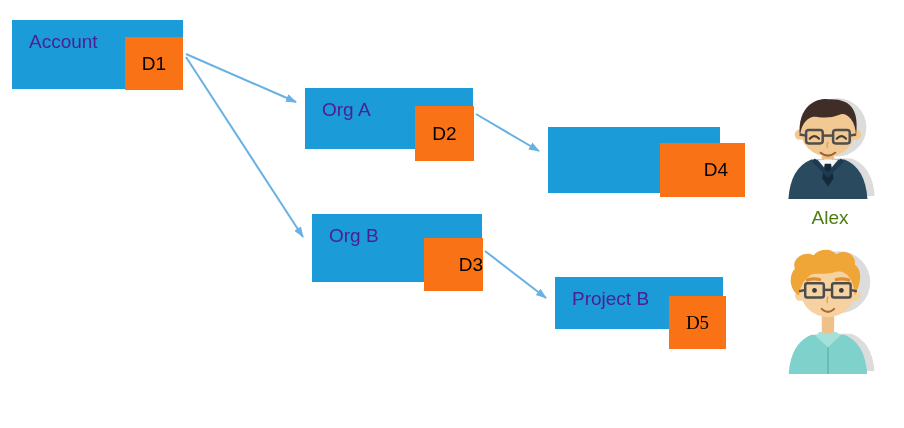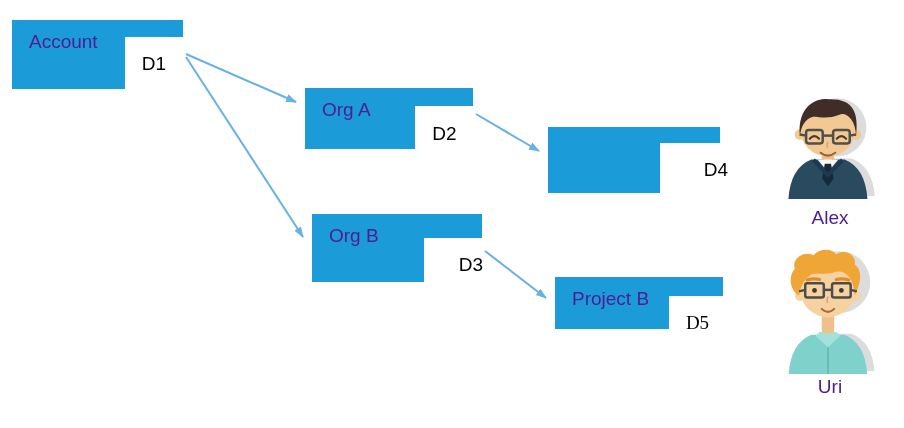--- a/index.html
+++ b/index.html
@@ -7,26 +7,26 @@
     position:relative;width:904px;height:428px;background:#ffffff;
     font-family:"Liberation Sans",sans-serif;overflow:hidden;
   }
   .arrows{position:absolute;left:0;top:0;width:904px;height:428px;}
   .node{position:absolute;background:#1c9bd9;}
   .node-label{
     position:absolute;left:17px;top:11px;font-size:19px;color:#4c1d95;
     white-space:nowrap;
   }
   .badge{
-    position:absolute;background:#ffffff;display:flex;align-items:center;
+    position:absolute;background:#f97316;display:flex;align-items:center;
     justify-content:center;font-size:19px;color:#000;
   }
   .avatar{position:absolute;}
   .user-name{
-    position:absolute;width:100px;text-align:center;font-size:19px;color:#4c1d95;
+    position:absolute;width:100px;text-align:center;font-size:19px;color:#4d7c0f;
   }
 </style>
 </head>
 <body>
 
 <div class="canvas">
 
   <svg class="arrows" viewBox="0 0 904 428">
     <defs>
       <marker id="ah" markerWidth="12" markerHeight="10" refX="10" refY="4.5" orient="auto" markerUnits="userSpaceOnUse">
@@ -125,15 +125,14 @@
       </g>
       <circle cx="35" cy="43" r="2.3" fill="#3a3a3a"></circle>
       <circle cx="61" cy="43" r="2.3" fill="#3a3a3a"></circle>
       <path d="M48,49 Q46.4,54 48,55" stroke="#dca670" stroke-width="1.6" fill="none"></path>
       <path d="M42,61 Q48,66.5 54,61" stroke="#b06a35" stroke-width="2" fill="none" stroke-linecap="round"></path>
       <path d="M36,87 L48,98 L48,85 L40,83 Z" fill="#a5e1db"></path>
       <path d="M60,87 L48,98 L48,85 L56,83 Z" fill="#a5e1db"></path>
       <path d="M48,98 L48,124" stroke="#5fb8b2" stroke-width="1.5"></path>
     </svg>
   </div>
-  <div class="user-name" style="left:780px;top:376px;">Uri</div>
 
 </div>
 
 </body></html>

